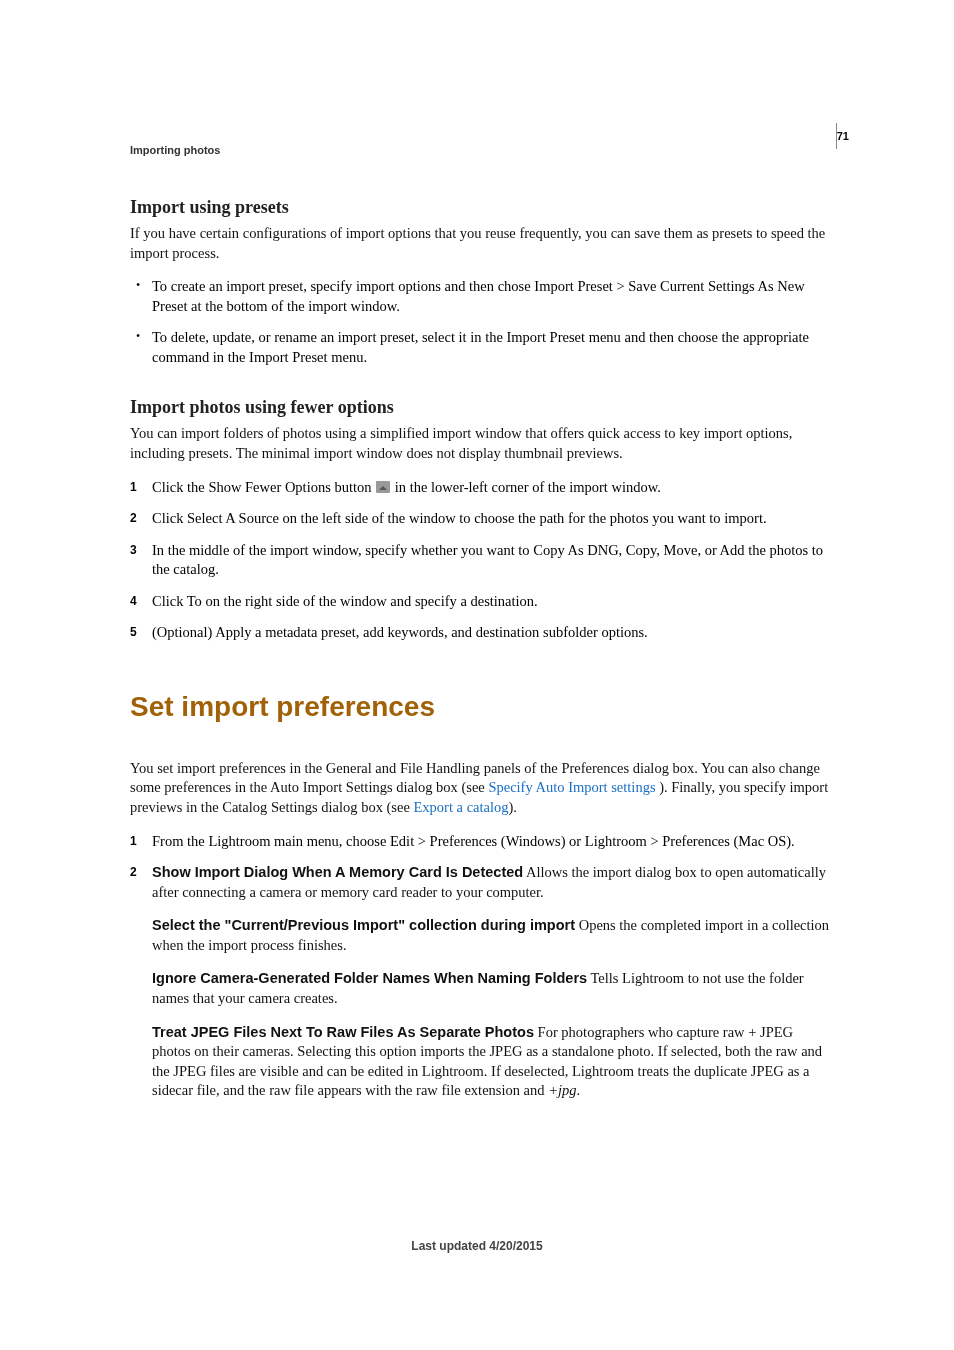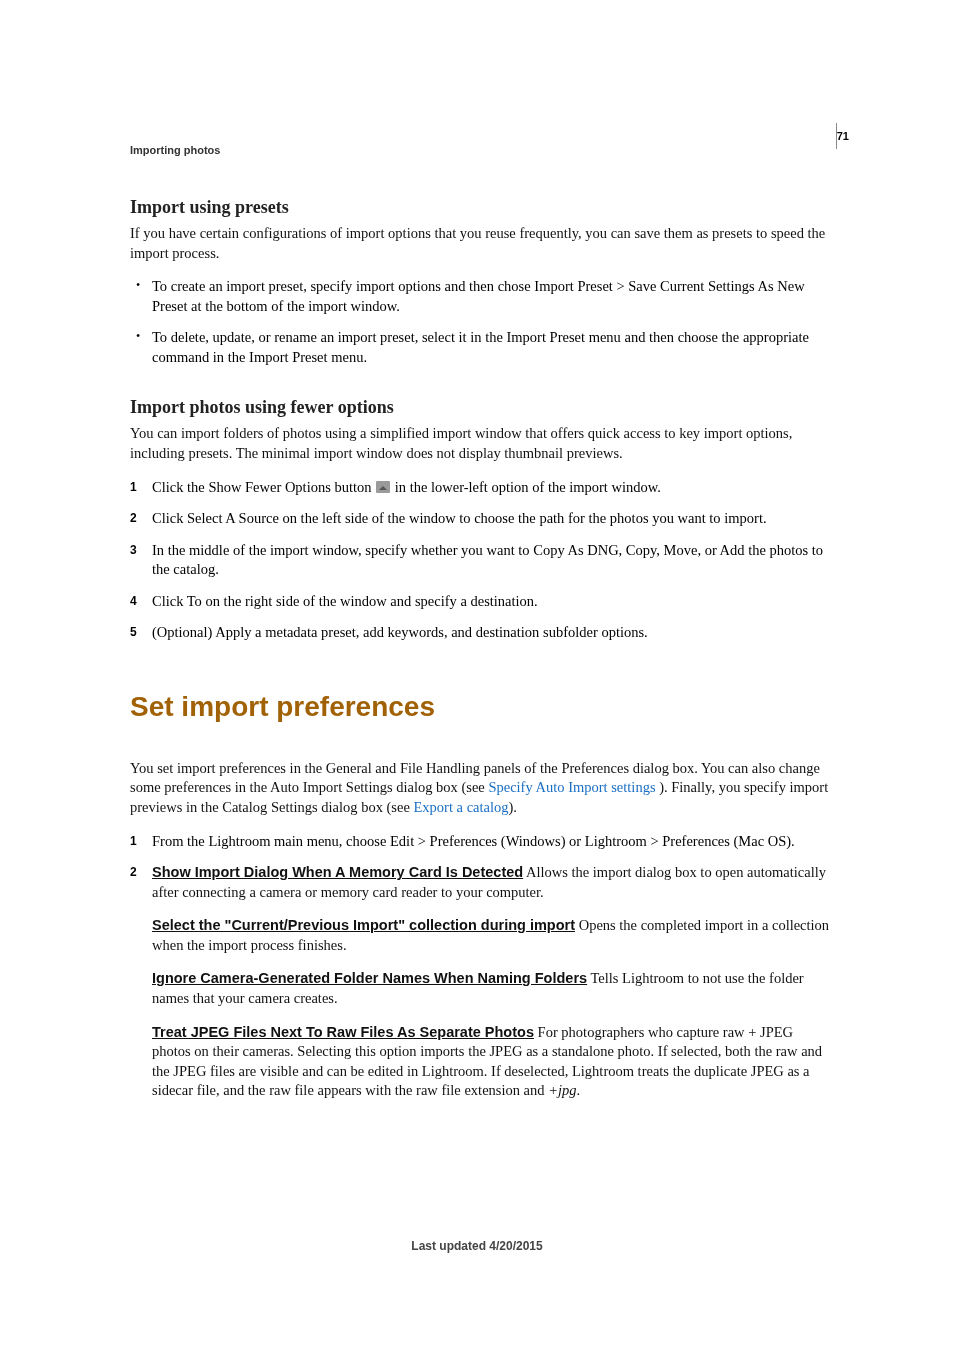--- a/index.html
+++ b/index.html
@@ -99,21 +99,20 @@
     .section-block {
       margin-bottom: 30px;
     }
     .deflist p {
       padding-left: 22px;
       margin-bottom: 14px;
     }
     .bold-sans {
       font-family: "Myriad Pro", Arial, sans-serif;
       font-weight: 700;
-      text-decoration: underline;
     }
     .icon-inline {
       display: inline-block;
       width: 14px;
       height: 12px;
       background: #9a9a9a;
       vertical-align: -1px;
       border-radius: 1px;
       position: relative;
       margin: 0 1px;
@@ -158,21 +157,21 @@
     <ul class="bullets">
       <li>To create an import preset, specify import options and then chose Import Preset &gt; Save Current Settings As New Preset at the bottom of the import window.</li>
       <li>To delete, update, or rename an import preset, select it in the Import Preset menu and then choose the appropriate command in the Import Preset menu.</li>
     </ul>
   </div>
 
   <div class="section-block">
     <h2 class="section-title">Import photos using fewer options</h2>
     <p>You can import folders of photos using a simplified import window that offers quick access to key import options, including presets. The minimal import window does not display thumbnail previews.</p>
     <ol class="steps">
-      <li><span class="num">1</span><span>Click the Show Fewer Options button </span><span class="icon-inline"></span><span> in the lower-left option of the import window.</span></li>
+      <li><span class="num">1</span><span>Click the Show Fewer Options button </span><span class="icon-inline"></span><span> in the lower-left corner of the import window.</span></li>
       <li><span class="num">2</span><span>Click Select A Source on the left side of the window to choose the path for the photos you want to import.</span></li>
       <li><span class="num">3</span><span>In the middle of the import window, specify whether you want to Copy As DNG, Copy, Move, or Add the photos to the catalog.</span></li>
       <li><span class="num">4</span><span>Click To on the right side of the window and specify a destination.</span></li>
       <li><span class="num">5</span><span>(Optional) Apply a metadata preset, add keywords, and destination subfolder options.</span></li>
     </ol>
   </div>
 
   <div class="section-block">
     <h1 class="main-title">Set import preferences</h1>
     <p>

